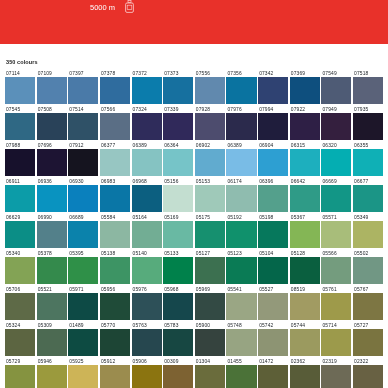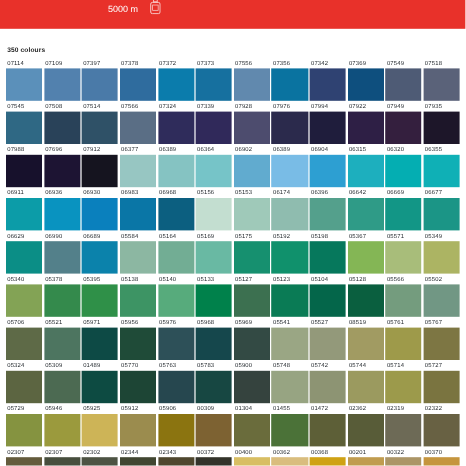--- a/index.html
+++ b/index.html
@@ -11,21 +11,21 @@
     width: 388px;
     height: 388px;
     overflow: hidden;
     font-family: "Liberation Sans", sans-serif;
     -webkit-font-smoothing: antialiased;
   }
 
   
   .banner {
     position: relative;
-    height: 24px;
+    height: 44px;
     background: #e8312a;
     color: #ffffff;
     overflow: hidden;
   }
   .banner-inner {
     position: absolute;
     left: 0; right: 0;
     top: -7px;
     display: flex;
     align-items: flex-start;

